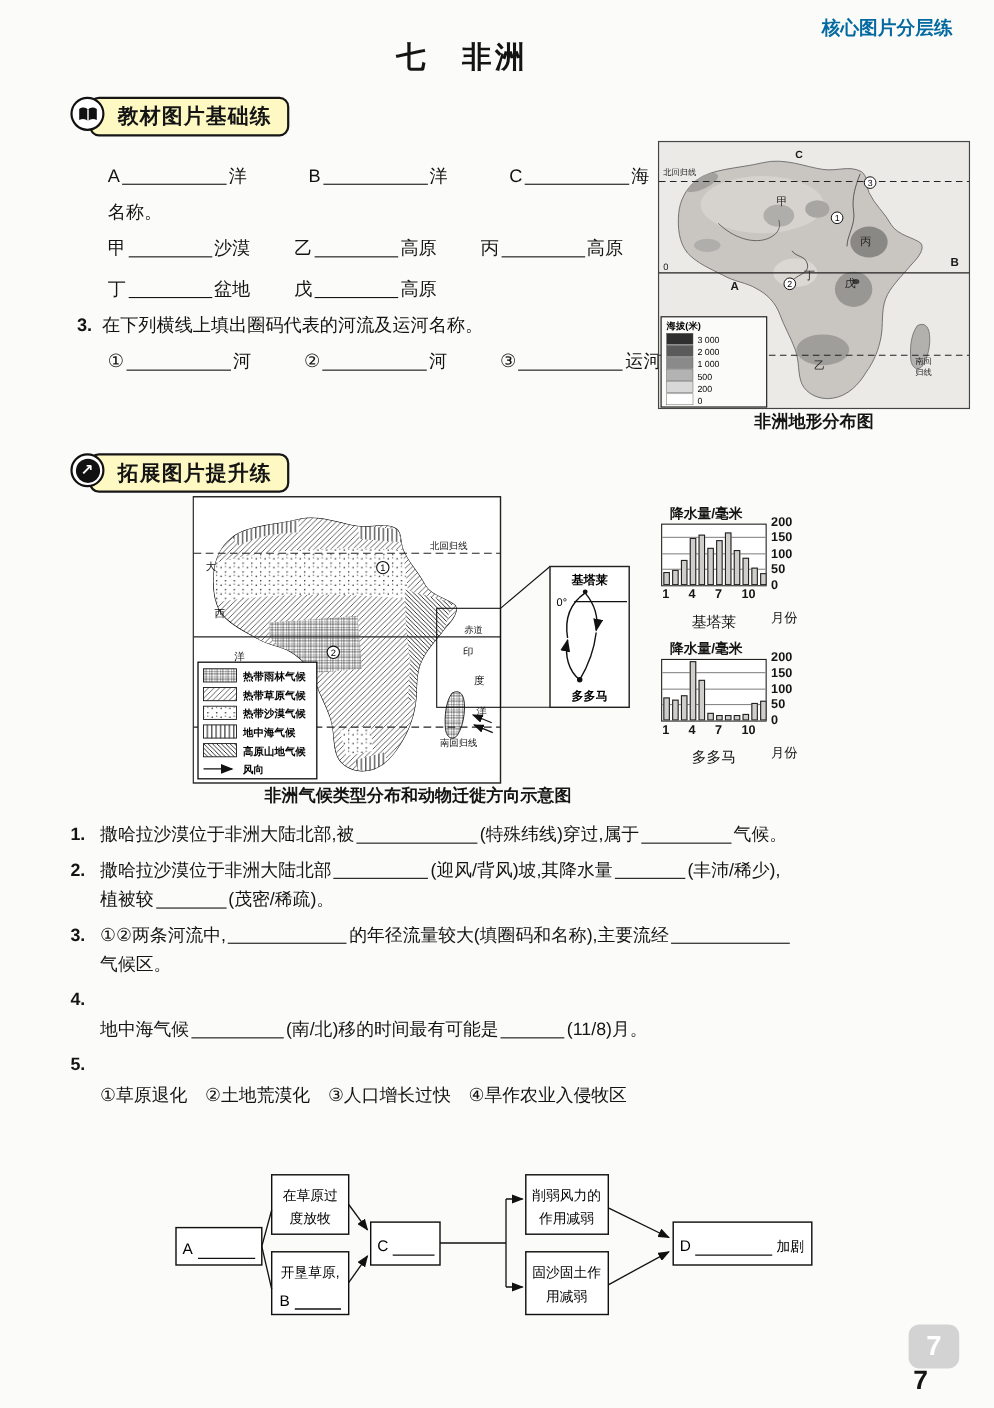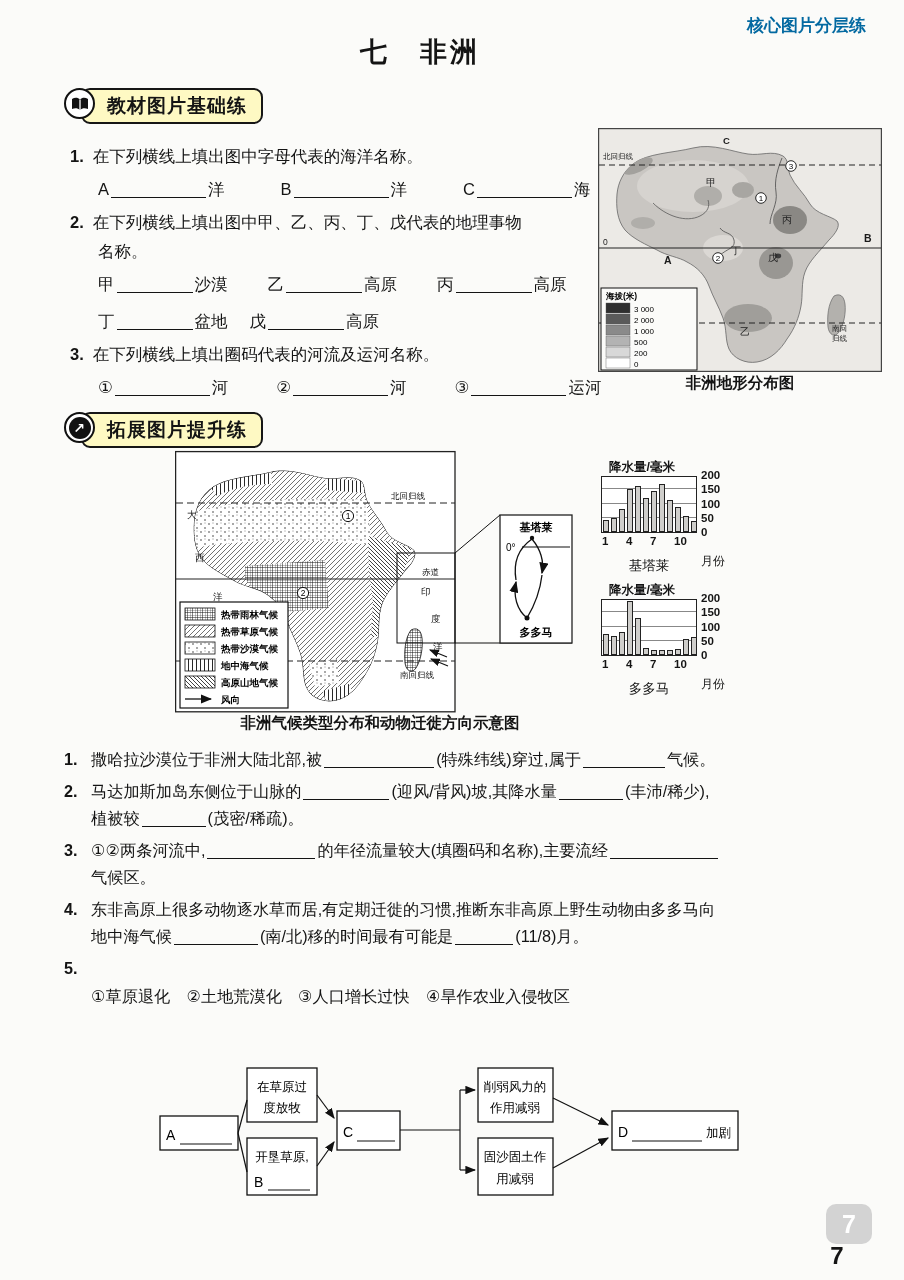--- a/index.html
+++ b/index.html
@@ -49,28 +49,26 @@
     <svg width="20" height="16" viewBox="0 0 20 16">
         <path d="M2,3 C5,1 8,1.5 10,3.5 C12,1.5 15,1 18,3 L18,13 C15,11.5 12,12 10,14 C8,12 5,11.5 2,13 Z" fill="#111"></path>
         <path d="M10,3.5 L10,14" stroke="#fff" stroke-width="1.3"></path>
       </svg>
   </span>
   <span>教材图片基础练</span>
 </div>
 
 <div id="q-basic">
     <div>
-      <div><span class="qnum">1.</span>在下列横线上填出图中字母代表的海洋名称。</div>
       <div class="ansrow"><span class="agroup" style="margin-right: 56px;"><span>A</span><span class="blank" style="width: 95px;"></span><span>洋</span></span><span class="agroup" style="margin-right: 56px;"><span>B</span><span class="blank" style="width: 95px;"></span><span>洋</span></span><span class="agroup" style="margin-right: 56px;"><span>C</span><span class="blank" style="width: 95px;"></span><span>海</span></span></div>
     </div>
     <div>
-      <div><span class="qnum">2.</span>在下列横线上填出图中甲、乙、丙、丁、戊代表的地理事物</div>
       <div class="cont-line">名称。</div>
       <div class="ansrow"><span class="agroup" style="margin-right: 40px;"><span>甲</span><span class="blank" style="width: 76px;"></span><span>沙漠</span></span><span class="agroup" style="margin-right: 40px;"><span>乙</span><span class="blank" style="width: 76px;"></span><span>高原</span></span><span class="agroup" style="margin-right: 40px;"><span>丙</span><span class="blank" style="width: 76px;"></span><span>高原</span></span></div>
-      <div class="ansrow"><span class="agroup" style="margin-right: 22px;"><span>丁</span><span class="blank" style="width: 76px;"></span><span>盆地</span></span><span class="agroup" style="margin-right: 40px;"><span>戊</span><span class="blank" style="width: 76px;"></span><span>高原</span></span></div>
+      <div class="ansrow"><span class="agroup" style="margin-right: 40px;"><span>丁</span><span class="blank" style="width: 76px;"></span><span>盆地</span></span><span class="agroup" style="margin-right: 40px;"><span>戊</span><span class="blank" style="width: 76px;"></span><span>高原</span></span></div>
     </div>
     <div>
       <div><span class="qnum">3.</span>在下列横线上填出圈码代表的河流及运河名称。</div>
       <div class="ansrow"><span class="agroup" style="margin-right: 48px;"><span>①</span><span class="blank" style="width: 95px;"></span><span>河</span></span><span class="agroup" style="margin-right: 48px;"><span>②</span><span class="blank" style="width: 95px;"></span><span>河</span></span><span class="agroup" style="margin-right: 48px;"><span>③</span><span class="blank" style="width: 95px;"></span><span>运河</span></span></div>
     </div>
   </div>
 
 <svg class="abs" style="left:598px;top:128px" width="284" height="244" viewBox="0 0 284 244">
   <defs>
       <clipPath id="tclip">
@@ -309,23 +307,23 @@
     <span class="c-xlab" style="left: 49px;">7</span>
     <span class="c-xlab" style="left: 73px;">10</span>
     <span class="c-unit">月份</span>
     <span class="c-name">多多马</span>
   </div>
 
 <div class="cap" style="left:140px;top:713px;width:480px">非洲气候类型分布和动物迁徙方向示意图</div>
 
 <div id="q-adv">
     <div class="qa"><span class="qnum">1.</span><span>撒哈拉沙漠位于非洲大陆北部,被</span><span class="blank" style="width: 110px;"></span><span>(特殊纬线)穿过,属于</span><span class="blank" style="width: 82px;"></span><span>气候。</span></div>
-    <div class="qa"><span class="qnum">2.</span><span>马达加斯加岛东侧位于山脉的</span><span class="blank" style="width: 86px;"></span><span>(迎风/背风)坡,其降水量</span><span class="blank" style="width: 64px;"></span><span>(丰沛/稀少),</span><br><span>植被较</span><span class="blank" style="width: 64px;"></span><span>(茂密/稀疏)。</span></div>
+    <div class="qa"><span class="qnum">2.</span><span>撒哈拉沙漠位于非洲大陆北部</span><span class="blank" style="width: 86px;"></span><span>(迎风/背风)坡,其降水量</span><span class="blank" style="width: 64px;"></span><span>(丰沛/稀少),</span><br><span>植被较</span><span class="blank" style="width: 64px;"></span><span>(茂密/稀疏)。</span></div>
     <div class="qa"><span class="qnum">3.</span><span>①②两条河流中,</span><span class="blank" style="width: 108px;"></span><span>的年径流量较大(填圈码和名称),主要流经</span><span class="blank" style="width: 108px;"></span><br><span>气候区。</span></div>
-    <div class="qa"><span class="qnum">4.</span><span>东非高原上很多动物逐水草而居,有定期迁徙的习惯,推断东非高原上野生动物由多多马向</span><br><span>地中海气候</span><span class="blank" style="width: 84px;"></span><span>(南/北)移的时间最有可能是</span><span class="blank" style="width: 58px;"></span><span>(11/8)月。</span></div>
+    <div class="qa"><span class="qnum">4.</span><br><span>地中海气候</span><span class="blank" style="width: 84px;"></span><span>(南/北)移的时间最有可能是</span><span class="blank" style="width: 58px;"></span><span>(11/8)月。</span></div>
     <div class="qa"><span class="qnum">5.</span><br><div class="opts">①草原退化　②土地荒漠化　③人口增长过快　④旱作农业入侵牧区</div></div>
   </div>
 
 <svg class="abs" style="left:150px;top:1060px" width="600" height="152" viewBox="0 0 600 152">
   <defs>
       <marker id="fah" markerWidth="9" markerHeight="7" refX="8" refY="3.5" orient="auto">
         <path d="M0,0 L9,3.5 L0,7 Z" fill="#111"></path>
       </marker>
     </defs>
   <g fill="none" stroke="#111" stroke-width="1.3">

